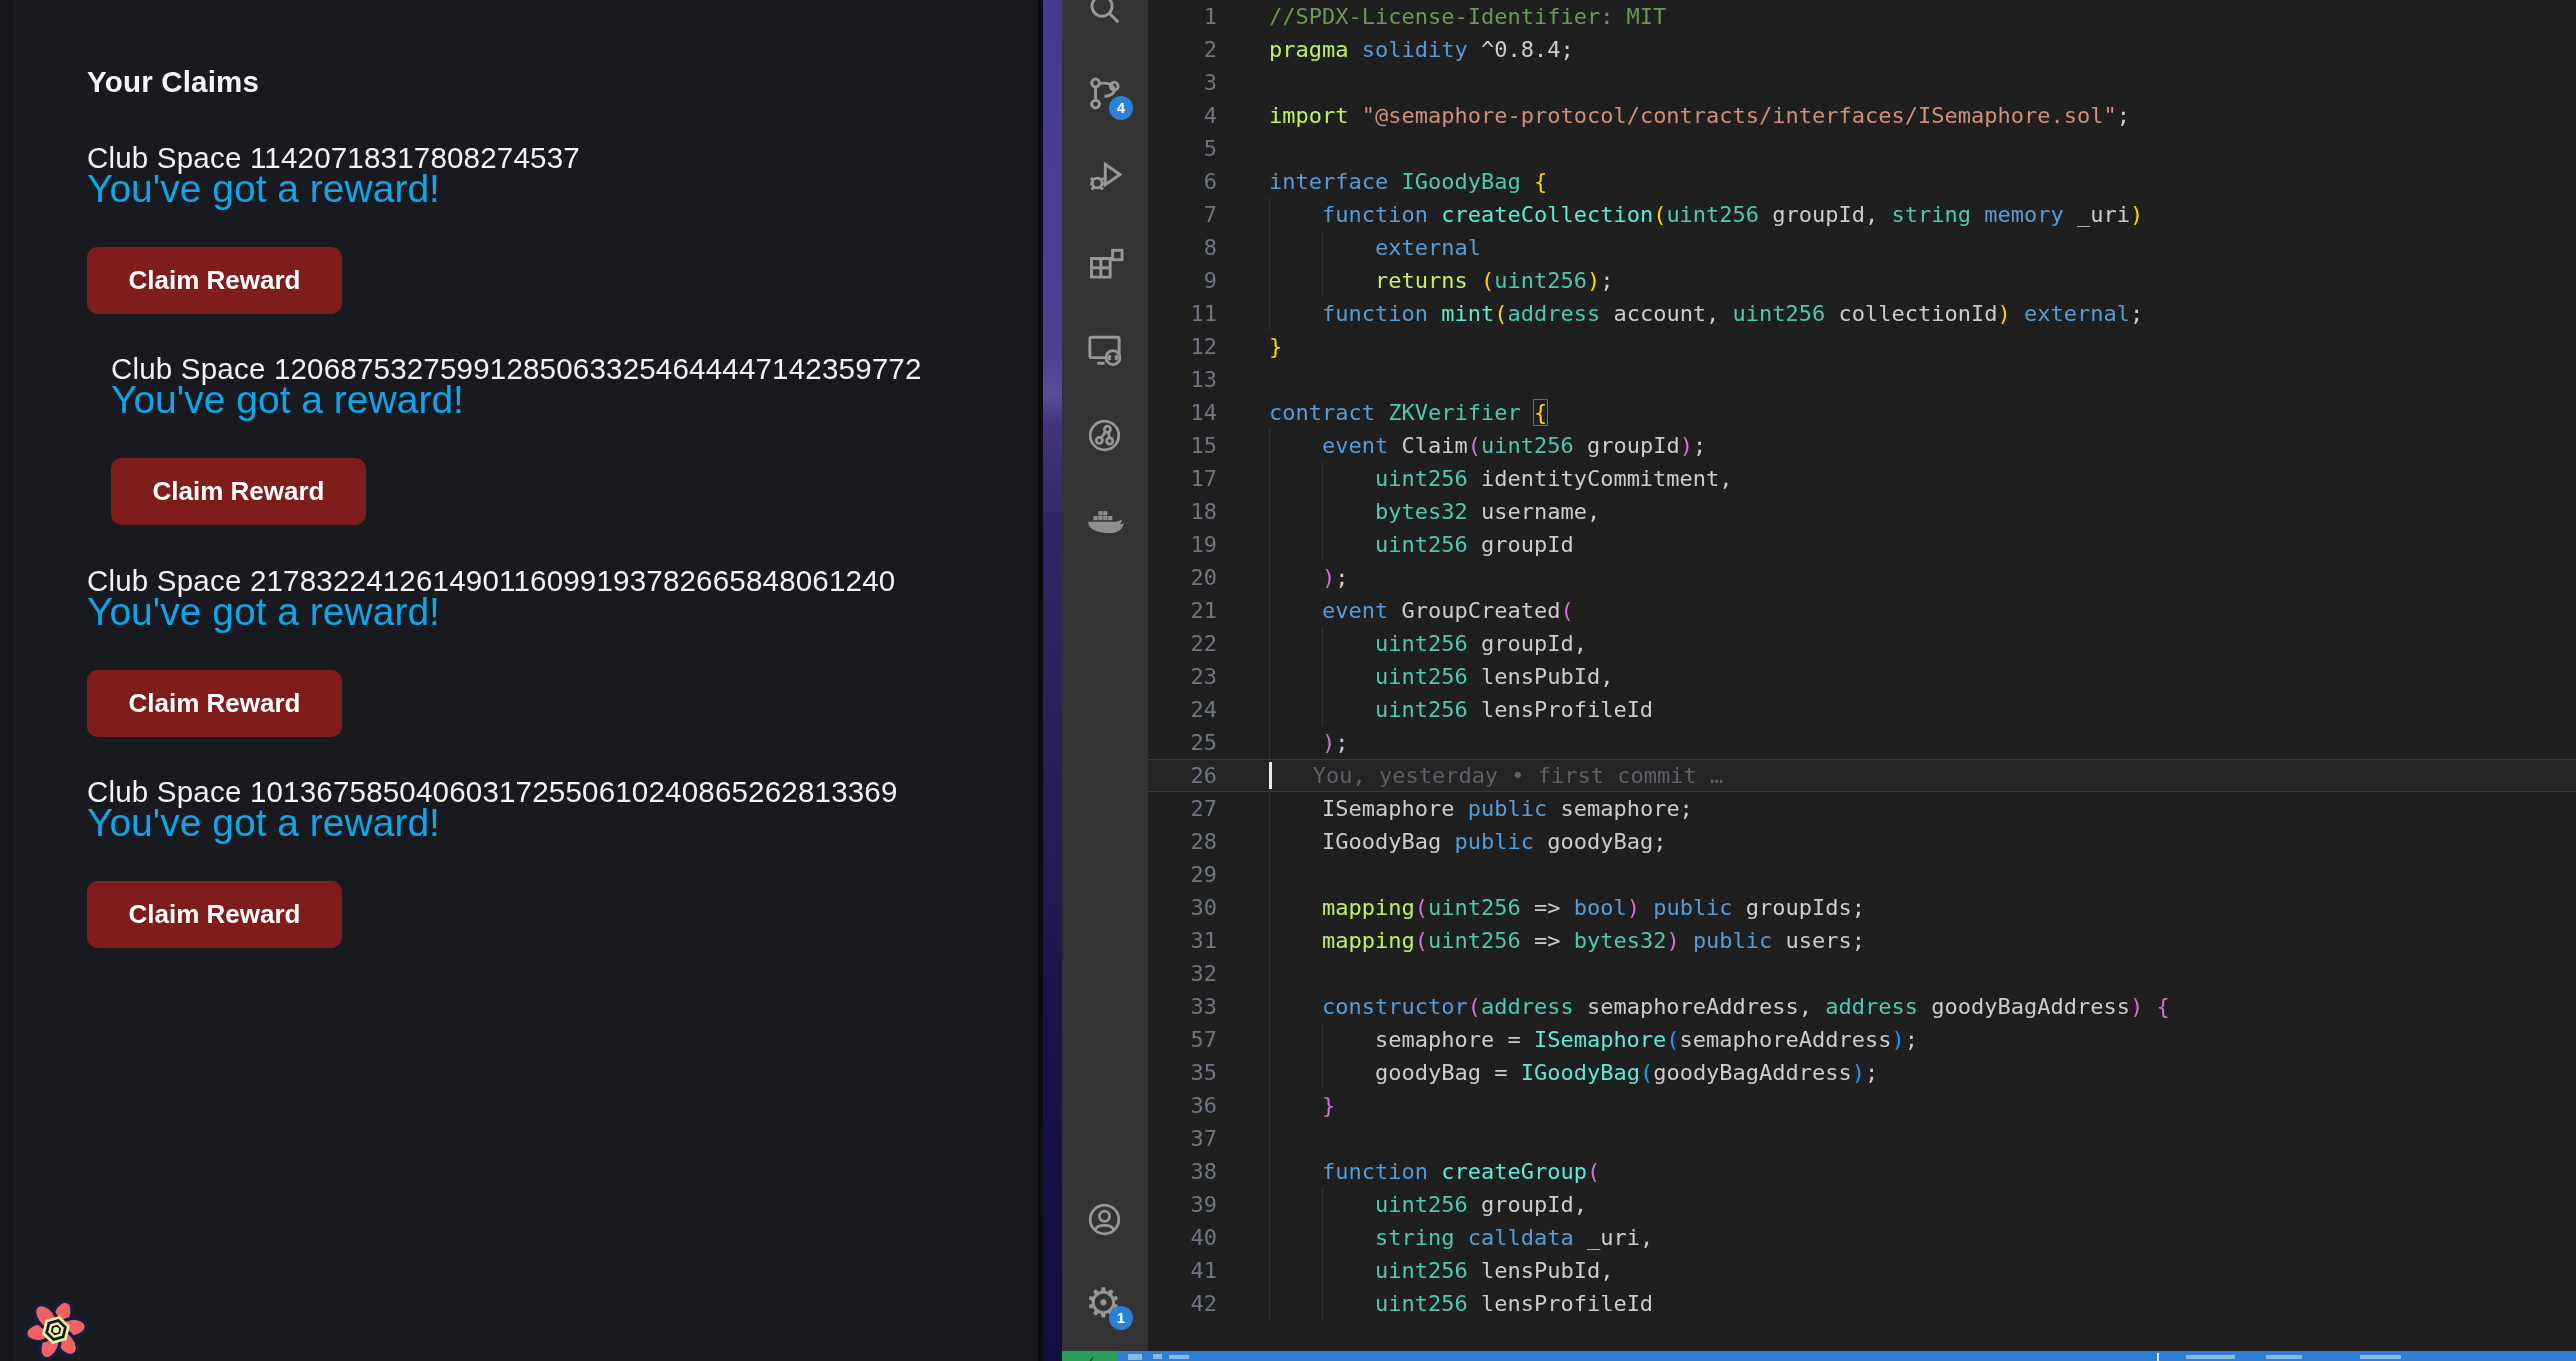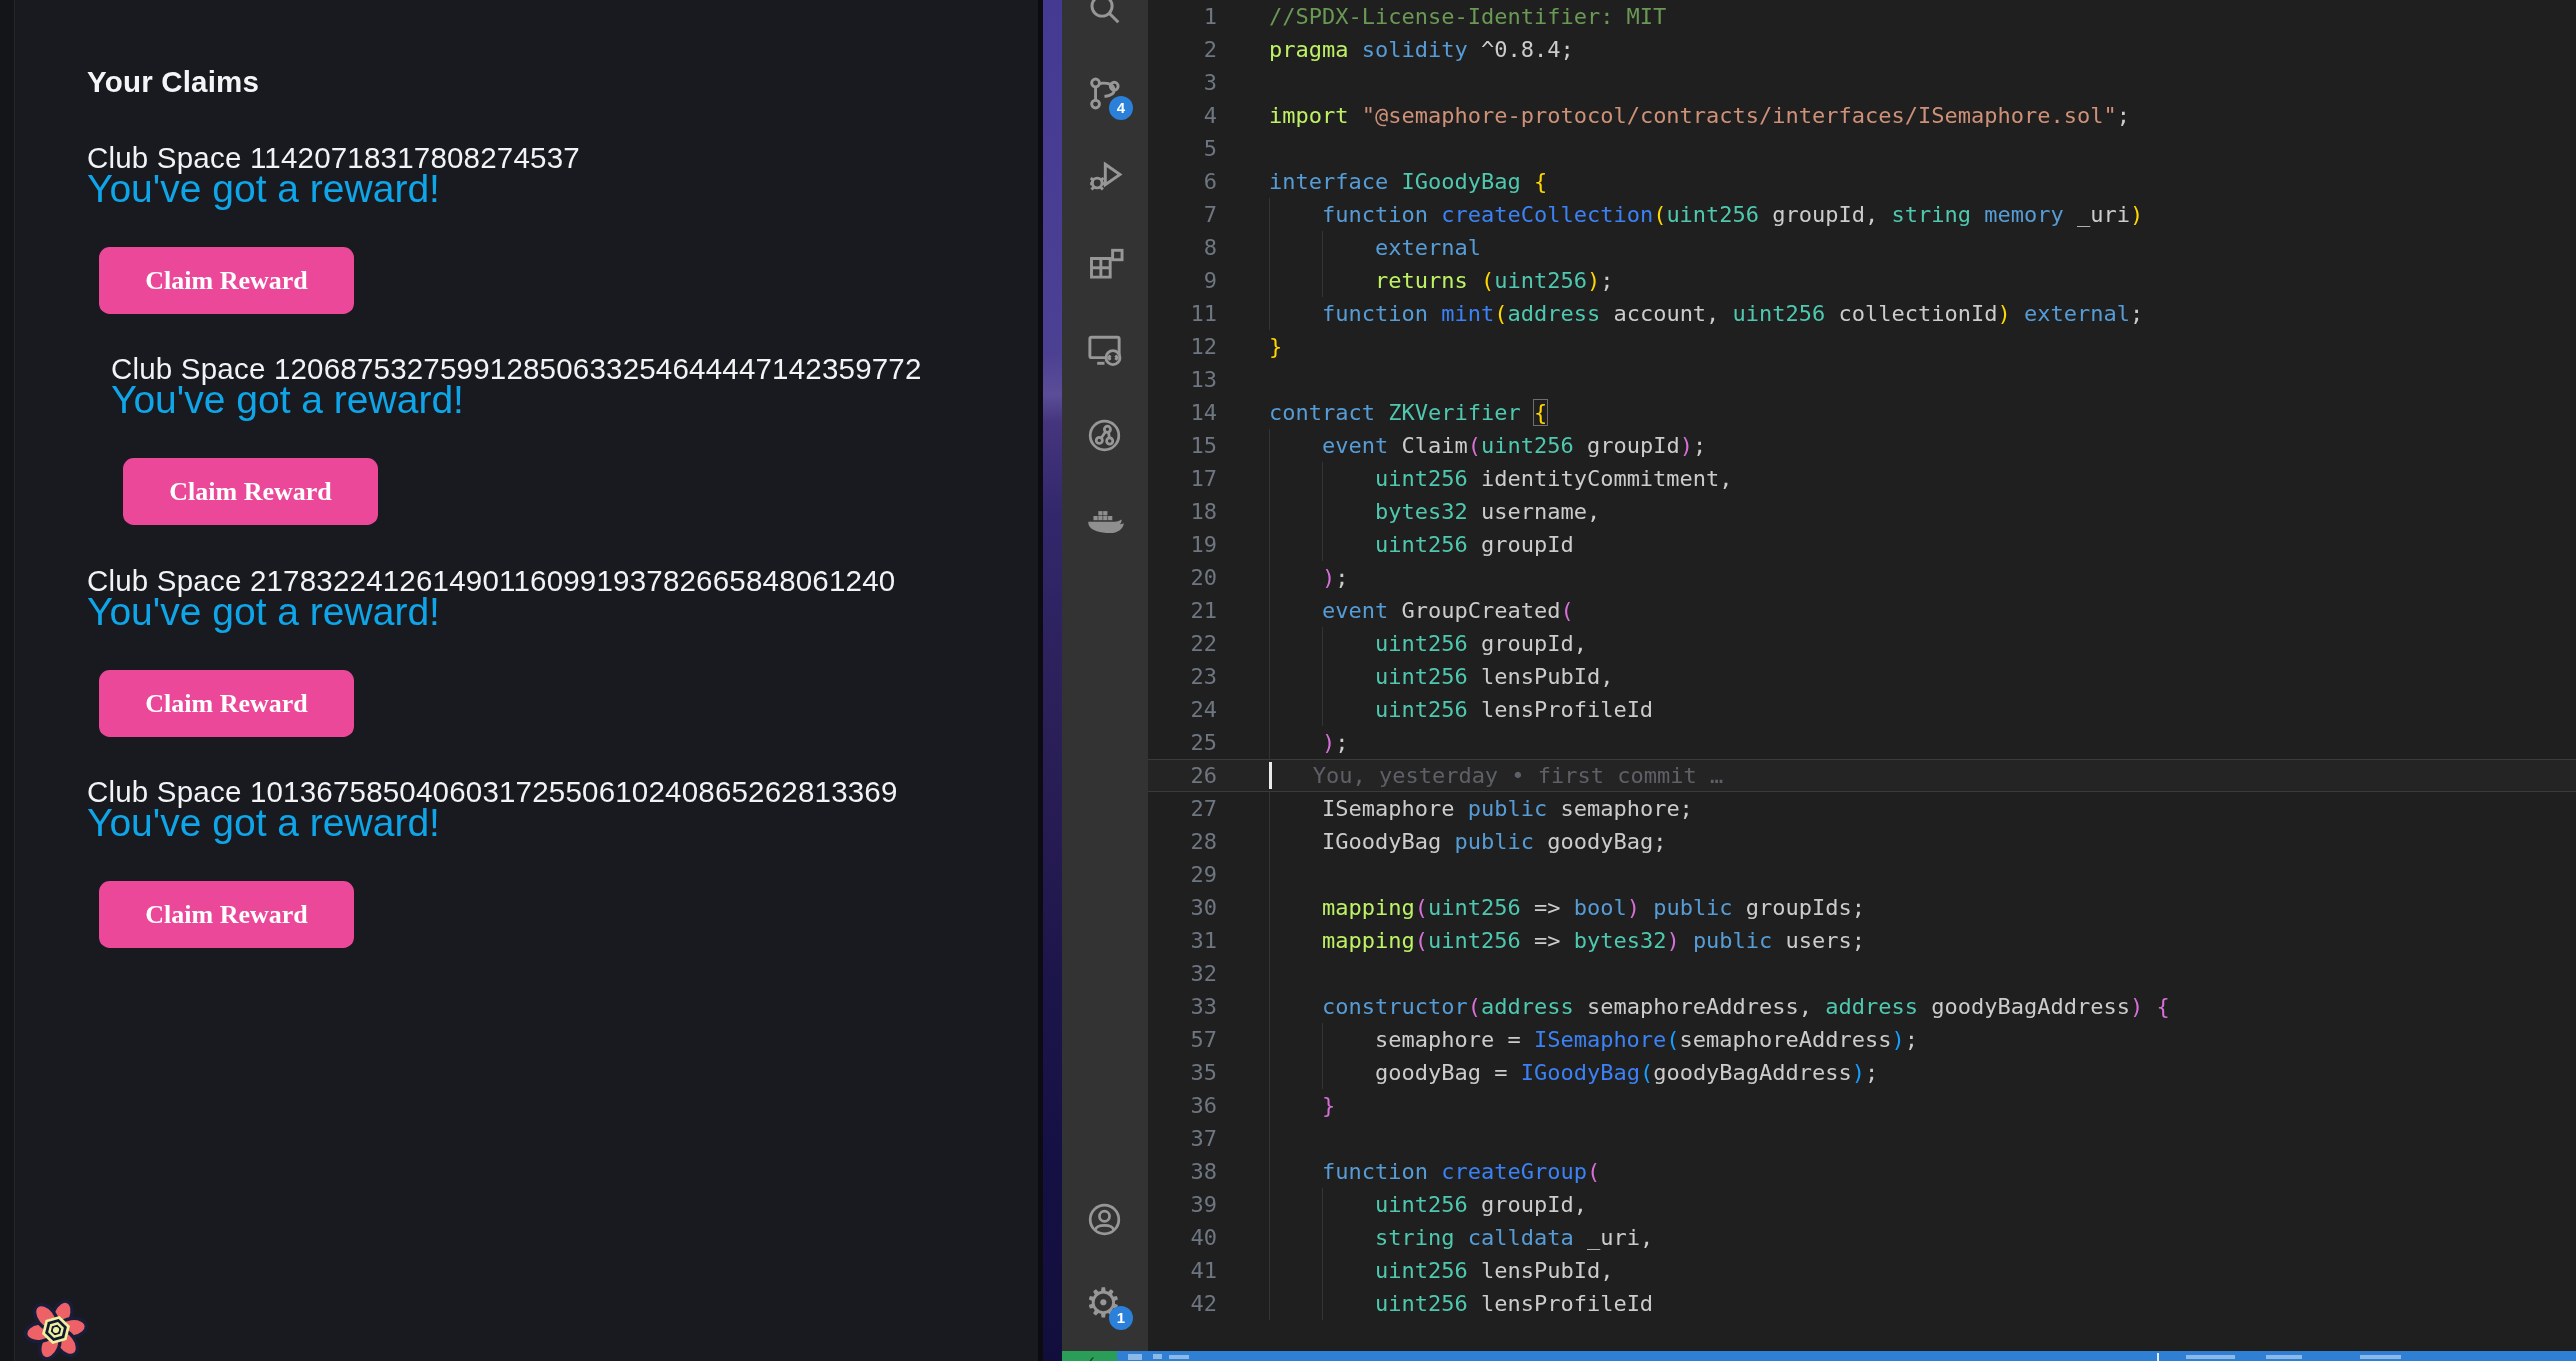--- a/index.html
+++ b/index.html
@@ -6,22 +6,22 @@
   html,body { width:2576px; height:1361px; overflow:hidden; background:#101014; }
   body { position:relative; font-family:"Liberation Sans", sans-serif; }
 
   
   .webpage { position:absolute; left:0; top:0; width:1040px; height:1361px; background:#191a1f; }
   .page-edge { position:absolute; left:0; top:0; width:15px; height:1361px; background:#141519; border-right:0.9px solid rgba(255,255,255,.07); }
   .claims-title { position:absolute; left:87px; top:65px; font-size:29.5px; font-weight:700; color:#f4f5f7; letter-spacing:0.2px; }
   .claim { position:absolute; left:87px; width:912px; }
   .claim-space { font-size:29.5px; font-weight:400; color:#f2f3f5; line-height:39px; letter-spacing:0.2px; }
   .claim-msg { position:absolute; left:0; top:29px; font-size:39px; font-weight:400; color:#0ea5e9; }
-  .claim-btn { position:absolute; left:12px; top:109px; width:255px; height:67px; border:none; border-radius:10.7px;
-               background:#ec4899; color:#ffffff; font-family:Liberation Serif, serif;
+  .claim-btn { position:absolute; left:0; top:109px; width:255px; height:67px; border:none; border-radius:10.7px;
+               background:#7f1d1d; color:#ffffff; font-family:Liberation Sans, sans-serif;
                font-size:26px; font-weight:700; cursor:pointer; }
   .flower { position:absolute; left:22.4px; top:1296px; width:68px; height:68px; }
 
   
   .win-gap { position:absolute; left:1038px; top:0; width:24px; height:1361px; background:#0b0b10; }
   .wallpaper { position:absolute; left:5.4px; top:0; width:19px; height:1361px;
     background:linear-gradient(180deg,#443a92 0%,#4c4093 26%,#5b4d97 29%,#45357e 31%,#32276b 38%,#2b2059 52%,#251b52 62%,#1c154a 72%,#151043 86%,#120e3c 100%); }
 
   
   .activitybar { position:absolute; left:1062px; top:0; width:86px; height:1361px; background:#333333; }
@@ -33,21 +33,21 @@
 
   .editor { position:absolute; left:1148px; top:0; width:1428px; height:1361px; background:#1f1f1f;
             font-family:"DejaVu Sans Mono","Liberation Mono",monospace; font-size:22px; }
   .cl { display:flex; height:33px; line-height:33px; white-space:pre; position:relative; }
   .ln { width:121px; padding-right:52px; text-align:right; color:#6e7681; flex:0 0 121px; }
   .ct { position:relative; flex:1 1 auto; color:#cccccc; }
   .ig { position:absolute; top:0; bottom:0; width:0.9px; background:#343434; }
   .cl.cur { background:rgba(255,255,255,.025); box-shadow:0 0.9px 0 rgba(255,255,255,.10) inset, 0 -0.9px 0 rgba(255,255,255,.10) inset; }
   .cursor { display:inline-block; width:2.7px; height:27px; background:#eaeaea; vertical-align:middle; margin-bottom:3.6px; }
   .blame { color:#5d6066; margin-left:41px; }
-  .tk-pl{color:#cccccc}.tk-kw{color:#569cd6}.tk-type{color:#4ec9b0}.tk-fn{color:#3b82f6}
+  .tk-pl{color:#cccccc}.tk-kw{color:#569cd6}.tk-type{color:#4ec9b0}.tk-fn{color:#5eead4}
   .tk-mag{color:#bef264}.tk-str{color:#ce9178}.tk-cmt{color:#6a9955}
   .tk-b1{color:#ffd700}.tk-b2{color:#d670d6}.tk-b3{color:#179fff}
   .tk-b1m{color:#ffd700; outline:0.9px solid #6e6e6e; outline-offset:-0.9px;}
 
   
   .statusbar { position:absolute; left:1062px; top:1351px; width:1514px; height:10.7px; overflow:hidden; }
   .sb-inner { position:absolute; left:0; top:0; width:1514px; height:27px; }
   .sb-green { position:absolute; left:0; top:0; width:55px; height:27px; background:#2a9d58; color:rgba(0,0,0,.55); font-size:17px; line-height:23px; text-align:center; }
   .sb-blue { position:absolute; left:55px; top:0; right:0; height:27px; background:#2f80d4; }
   .sb-mark { position:absolute; top:2.7px; background:rgba(255,255,255,.45); }

